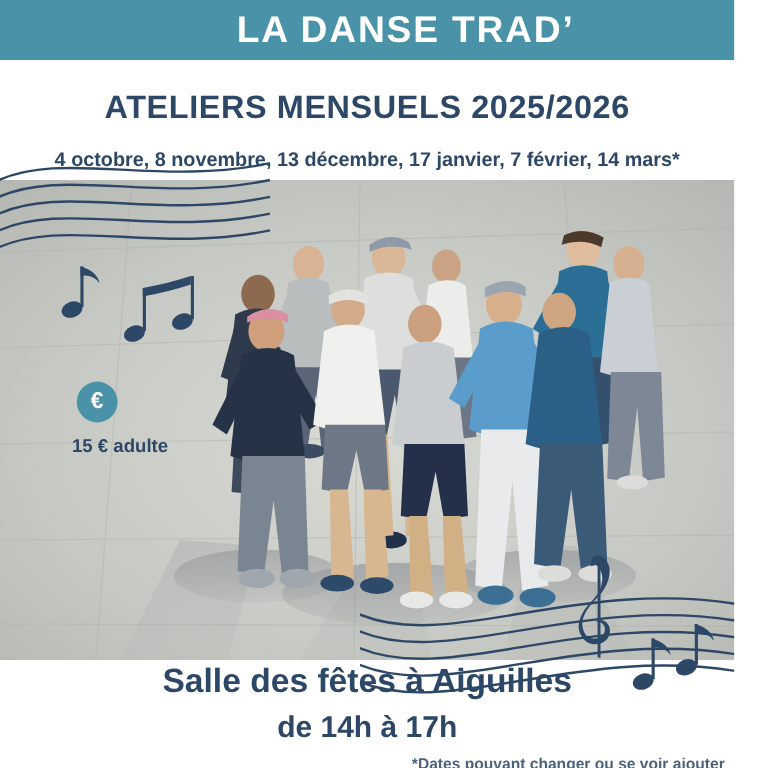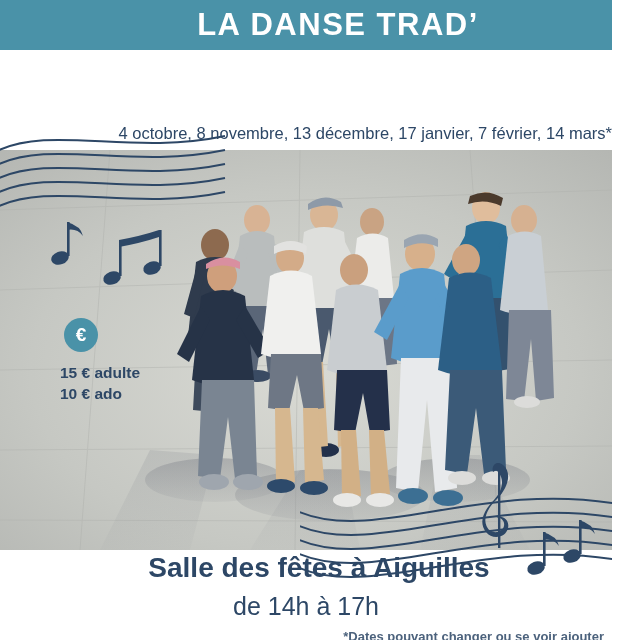--- a/index.html
+++ b/index.html
@@ -70,24 +70,24 @@
     font-size: 27px;
     font-weight: bold;
     letter-spacing: 0.5px;
     z-index: 6;
   }
   .dates {
     position: absolute;
     left: 0;
     top: 124px;
     width: 612px;
-    text-align: right;
+    text-align: center;
     color: #2d4766;
     font-size: 16.5px;
-    font-weight: normal;
+    font-weight: bold;
     z-index: 6;
   }
 
   
   .euro-badge {
     position: absolute;
     left: 64px;
     top: 318px;
     width: 34px;
     height: 34px;
@@ -118,31 +118,30 @@
   .venue {
     position: absolute;
     left: 0;
     top: 552px;
     width: 612px;
     text-align: center;
     color: #2d4766;
     font-size: 28px;
     font-weight: bold;
     z-index: 8;
-    padding-left: 13px;
   }
   .hours {
     position: absolute;
     left: 0;
     top: 592px;
     width: 612px;
     text-align: center;
     color: #2d4766;
     font-size: 25px;
-    font-weight: normal;
+    font-weight: bold;
     z-index: 8;
   }
   .footnote {
     position: absolute;
     left: 0;
     top: 629px;
     width: 604px;
     text-align: right;
     color: #2d4766;
     font-size: 13px;
@@ -367,26 +366,26 @@
       <path d="M243 82 q14 4 16 14 q-6 -8 -16 -6 z"></path>
       <ellipse cx="272" cy="106" rx="9" ry="6.5" transform="rotate(-20 272 106)"></ellipse>
       <rect x="279" y="70" width="2.6" height="34"></rect>
       <path d="M279 70 q14 4 16 14 q-6 -8 -16 -6 z"></path>
     </g>
   </svg>
 
   <div class="banner"></div>
   <div class="banner-title">LA DANSE TRAD’</div>
 
+  <div class="subtitle">ATELIERS MENSUELS 2025/2026</div>
   <div class="dates">4 octobre, 8 novembre, 13 décembre, 17 janvier, 7 février, 14 mars*</div>
 
   <div class="euro-badge">€</div>
   <div class="price-lines">
     <div>15 € adulte</div>
-    <div>10 € ado</div>
   </div>
 
   <div class="venue">Salle des fêtes à Aiguilles</div>
   <div class="hours">de 14h à 17h</div>
   <div class="footnote">*Dates pouvant changer ou se voir ajouter</div>
 
   <div class="right-strip"></div>
 </div>
 
 </body></html>

